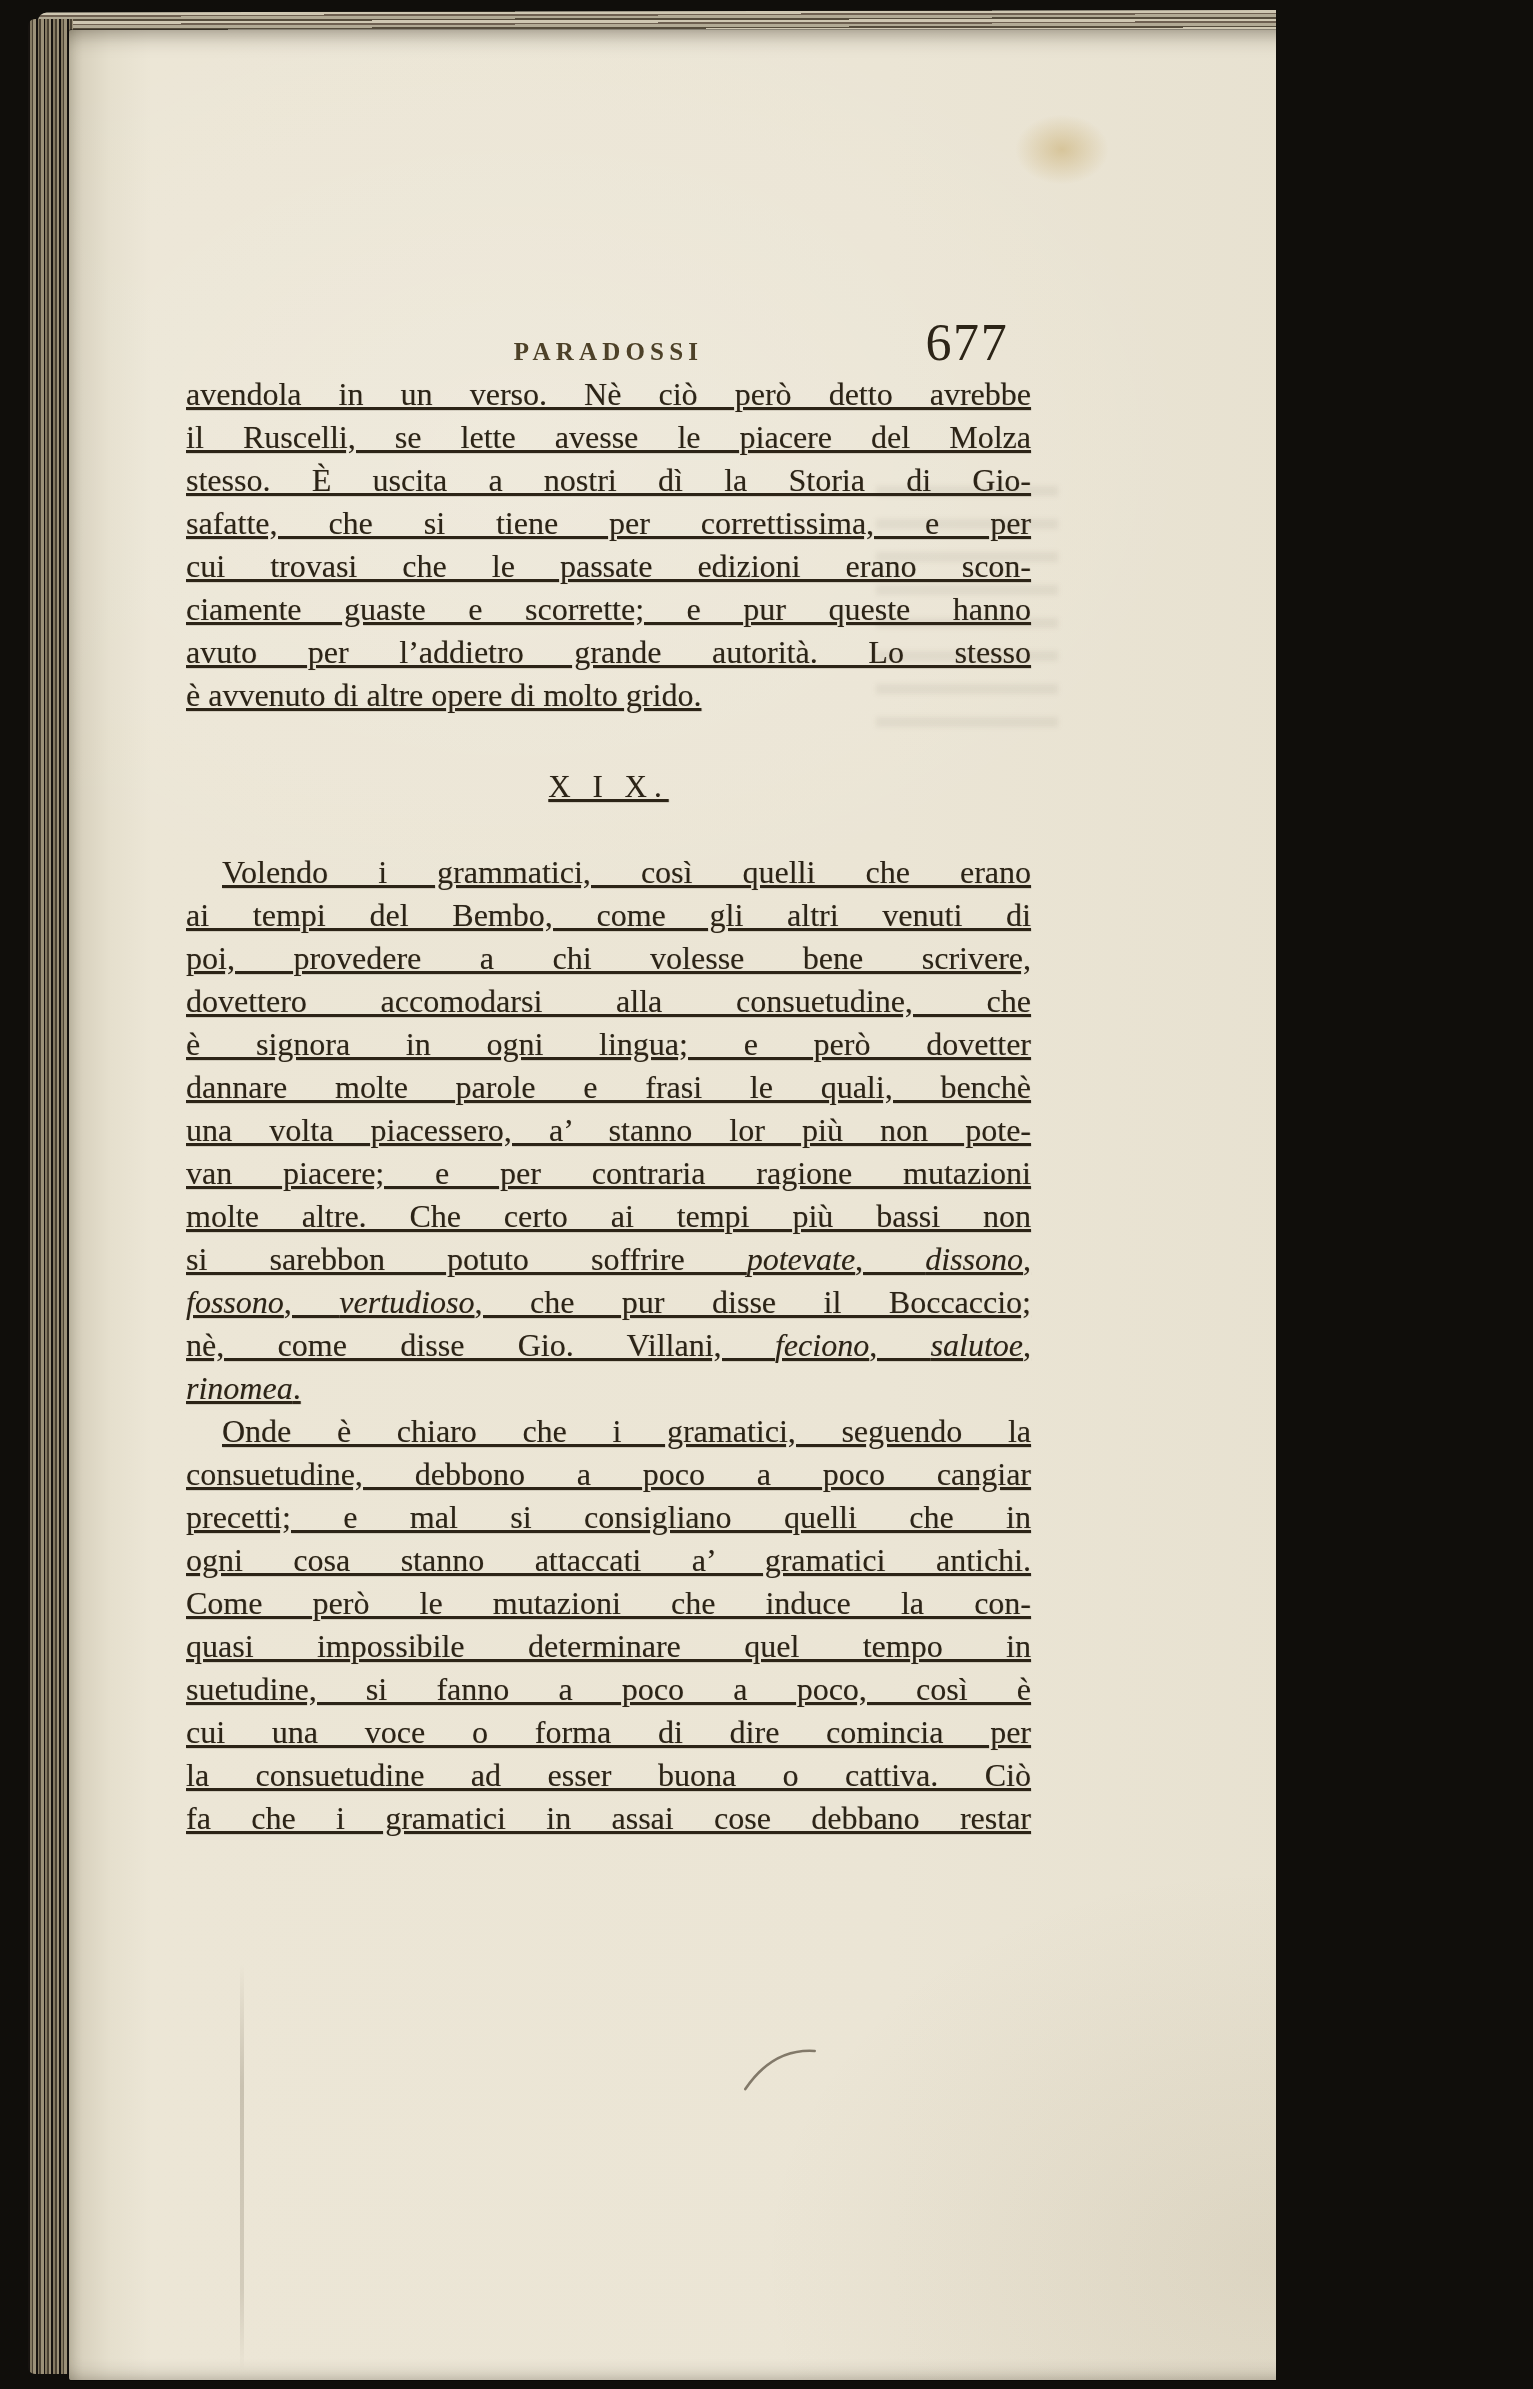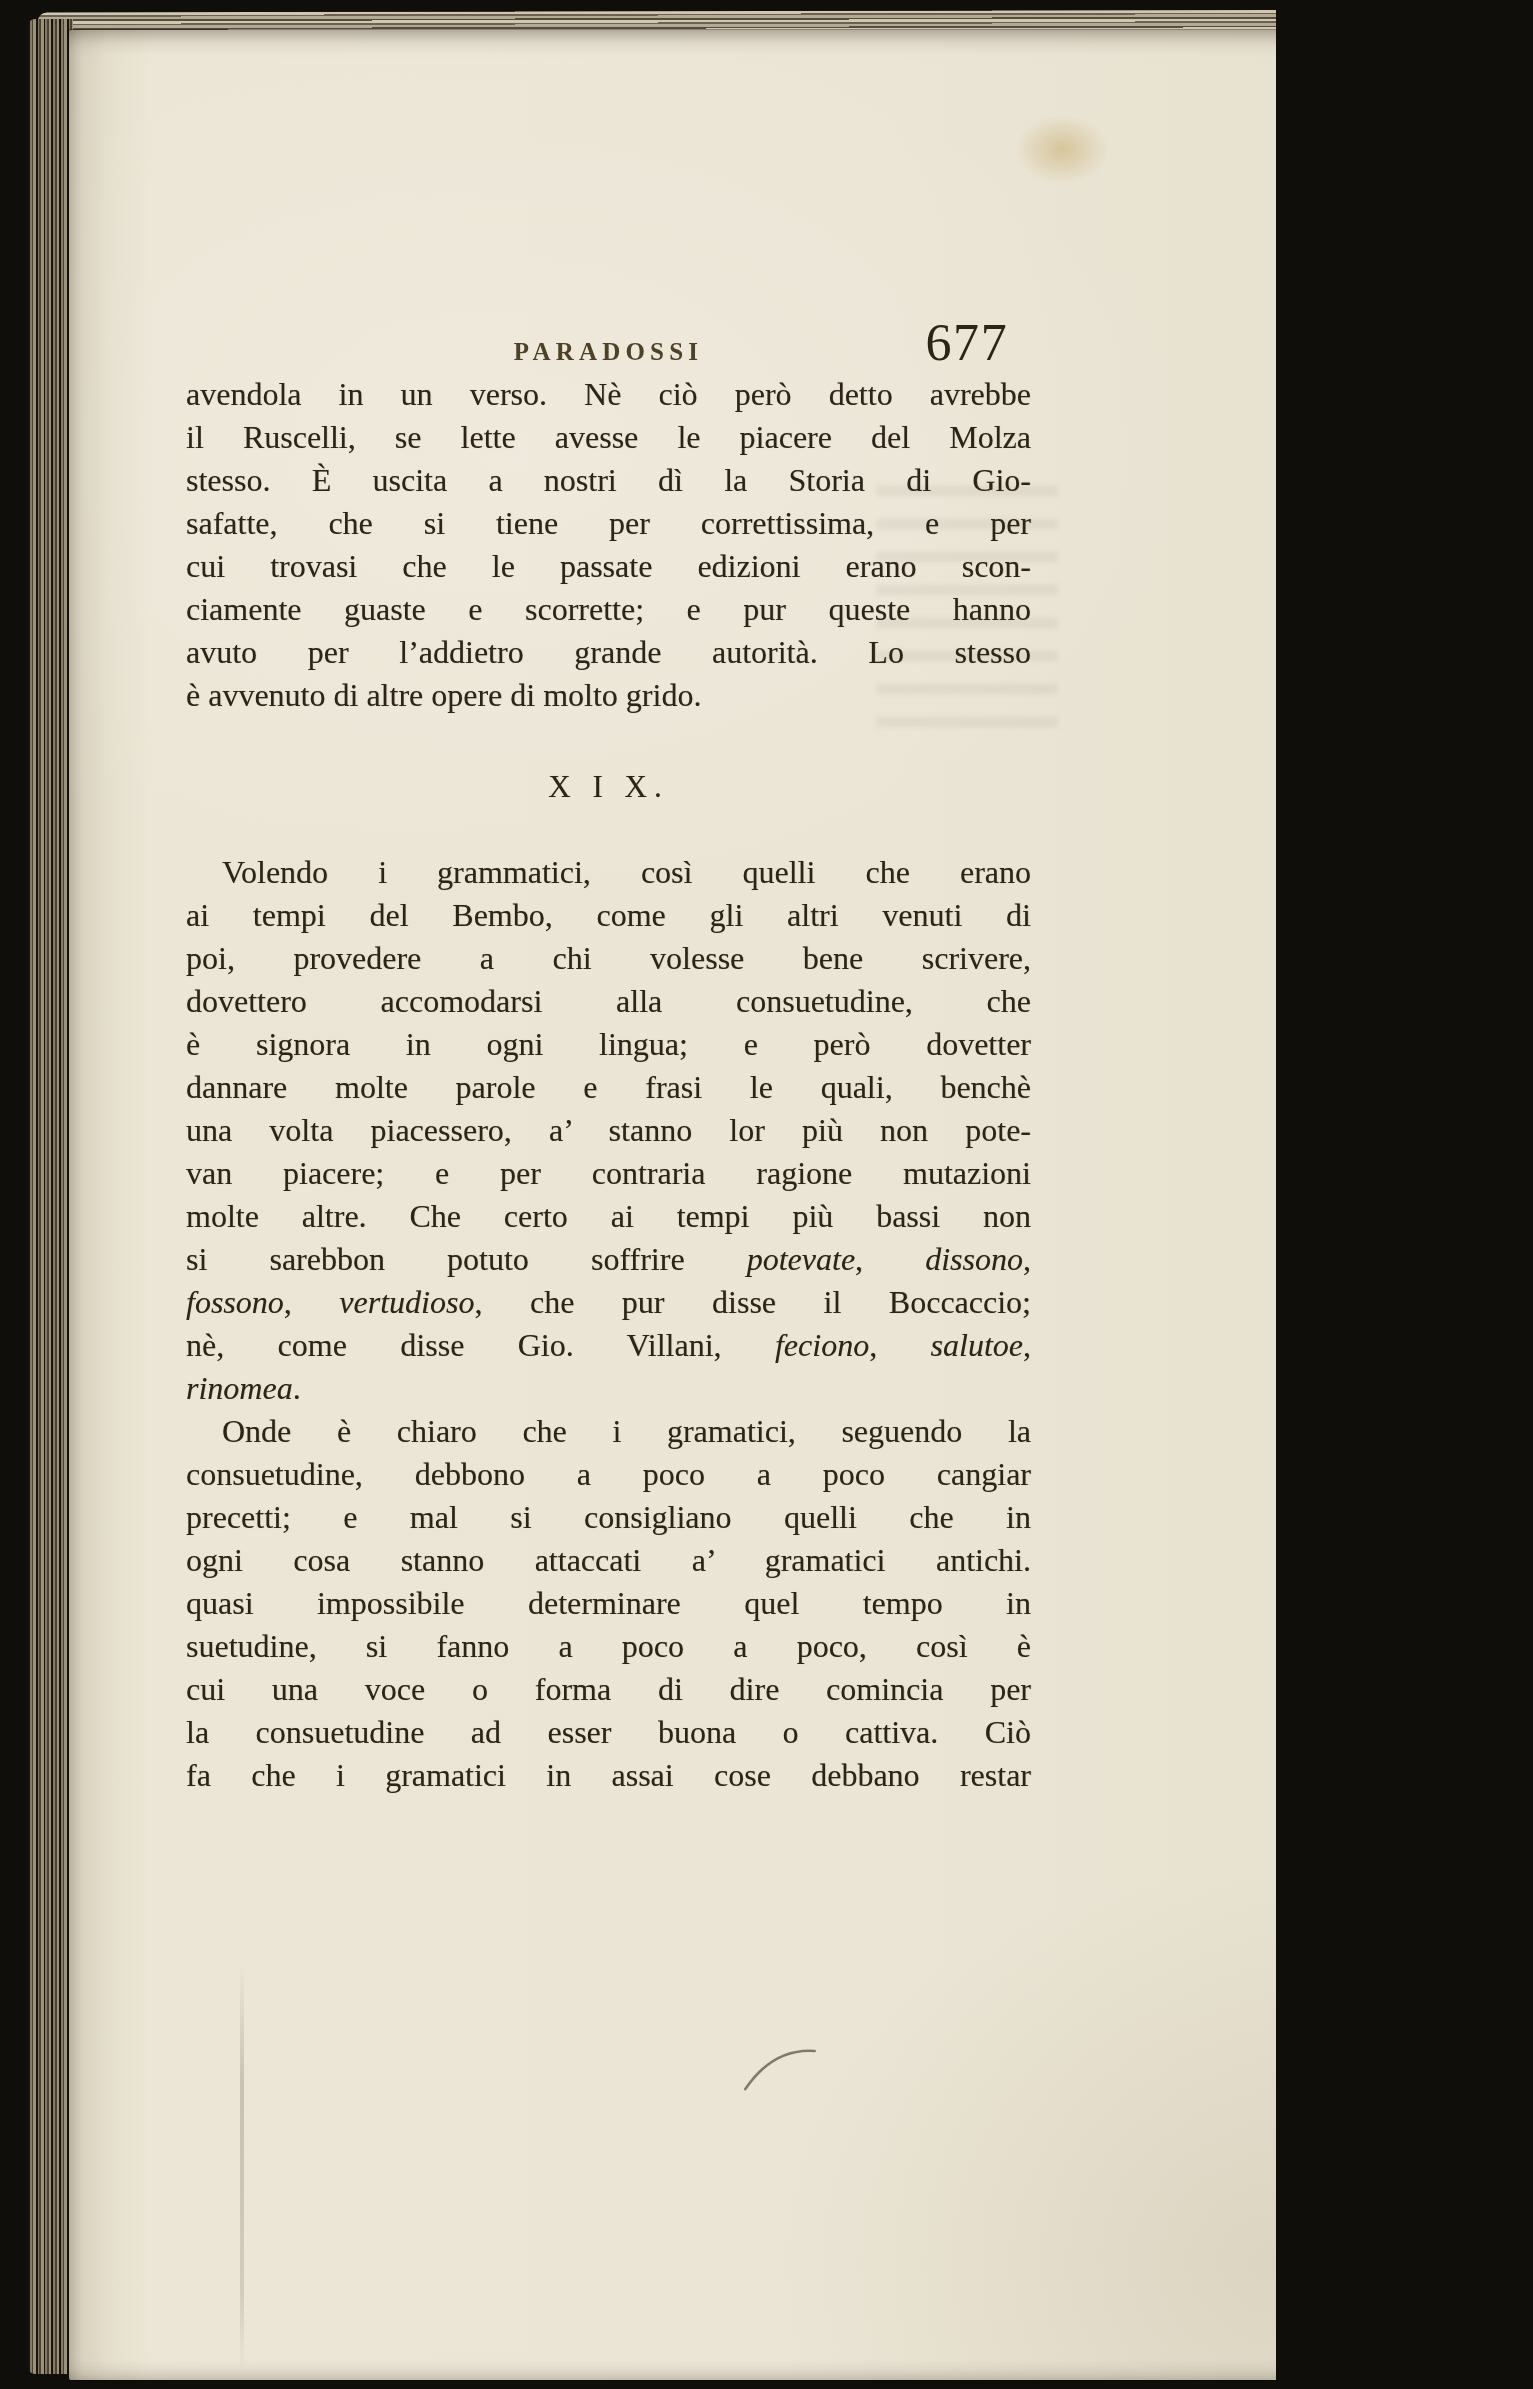--- a/index.html
+++ b/index.html
@@ -104,20 +104,21 @@
     letter-spacing: 1.7px;
     color: var(--ink);
   }
 
   .text-block {
     position: absolute;
     left: 186px; top: 373px; width: 845px;
     font-size: 32px; line-height: 43px;
     color: var(--ink);
     text-shadow: 0.3px 0.4px 0.7px rgba(45,35,20,0.35);
+    text-decoration: underline;
   }
   .paragraph { margin: 0; }
   .line {
     text-align: justify;
     text-align-last: justify;
     text-justify: inter-word;
   }
   .line.no-stretch { text-align-last: left; }
   .line.indent { text-indent: 36px; }
   .seg-italic { font-style: italic; }
@@ -183,20 +184,21 @@
           <div class="line"><span>si sarebbon potuto soffrire </span><span class="seg-italic">potevate</span><span>, </span><span class="seg-italic">dissono</span><span>,</span></div>
           <div class="line"><span class="seg-italic">fossono</span><span>, </span><span class="seg-italic">vertudioso</span><span>, che pur disse il Boccaccio;</span></div>
           <div class="line"><span>nè, come disse Gio. Villani, </span><span class="seg-italic">feciono</span><span>, </span><span class="seg-italic">salutoe</span><span>,</span></div>
           <div class="line no-stretch"><span class="seg-italic">rinomea</span><span>.</span></div>
         </div>
         <div class="paragraph">
           <div class="line indent"><span>Onde è chiaro che i gramatici, seguendo la</span></div>
           <div class="line"><span>consuetudine, debbono a poco a poco cangiar</span></div>
           <div class="line"><span>precetti; e mal si consigliano quelli che in</span></div>
           <div class="line"><span>ogni cosa stanno attaccati a’ gramatici antichi.</span></div>
+          <div class="line"><span>Come però le mutazioni che induce la con-</span></div>
           <div class="line"><span>quasi impossibile determinare quel tempo in</span></div>
           <div class="line"><span>suetudine, si fanno a poco a poco, così è</span></div>
           <div class="line"><span>cui una voce o forma di dire comincia per</span></div>
           <div class="line"><span>la consuetudine ad esser buona o cattiva. Ciò</span></div>
           <div class="line"><span>fa che i gramatici in assai cose debbano restar</span></div>
         </div>
       </div>
   </div>
 </div>
 

